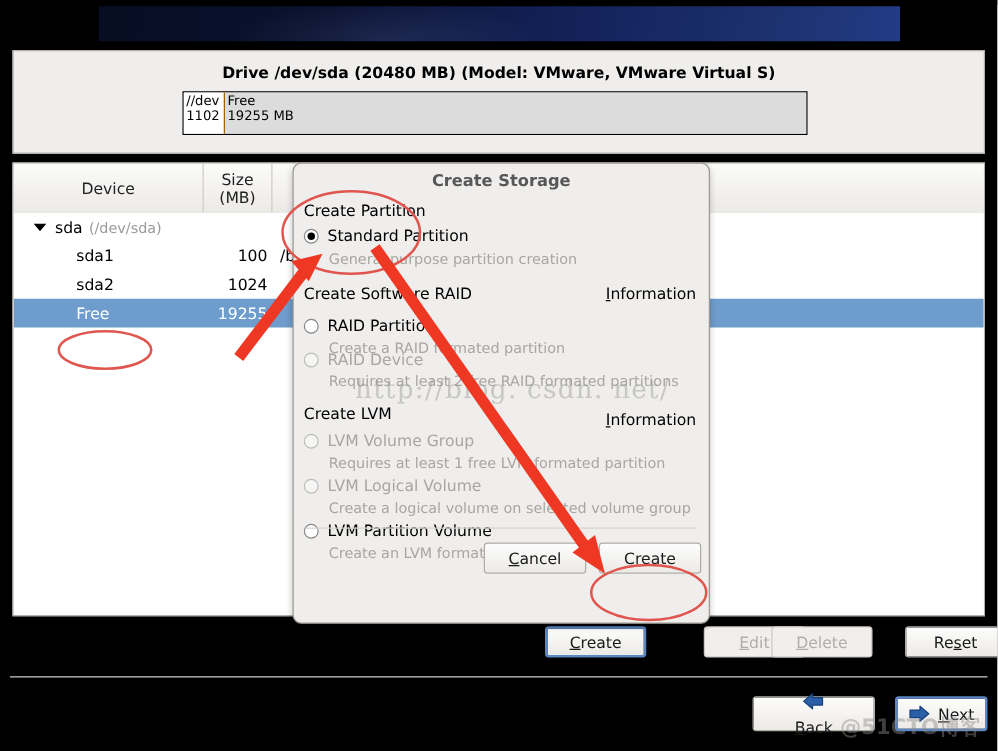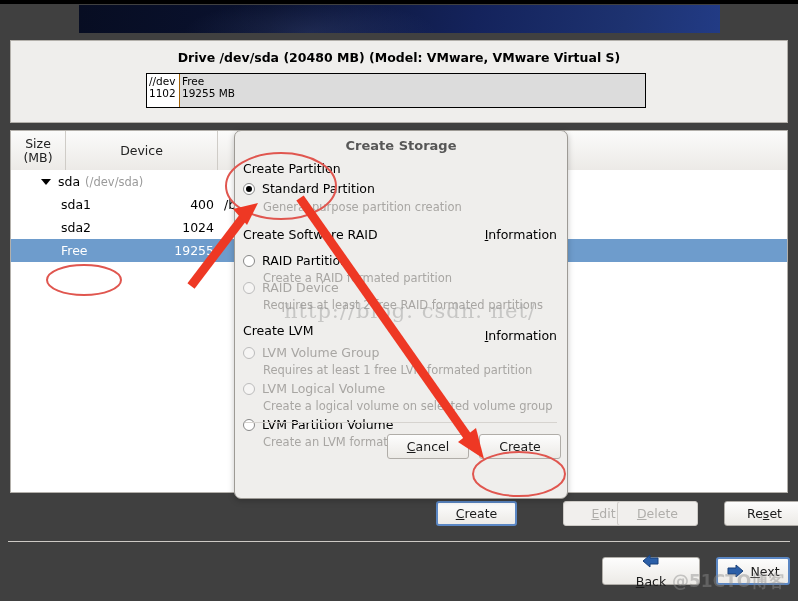--- a/index.html
+++ b/index.html
@@ -4,21 +4,21 @@
 <style>
   html, body {
     margin: 0; padding: 0;
     width: 798px; height: 601px;
     overflow: hidden;
     background: #efeeec;
     font-family: "DejaVu Sans", "Liberation Sans", sans-serif;
     font-size: 12px;
     color: #000;
   }
-  #root { position: relative; width: 798px; height: 601px; background:#404040; }
+  #root { position: relative; width: 798px; height: 601px; background:#000000; }
 
   
   .top-strip {
     position:absolute; left:0; top:0; width:798px; height:4px;
     background:#000;
   }
   .banner {
     position:absolute; left:79px; top:5px; width:641px; height:28px;
     background: linear-gradient(100deg,#070d22 0%, #0a1230 30%, #14235c 62%, #1d3270 85%, #223b85 100%);
   }
@@ -181,52 +181,52 @@
       <div>1102</div>
     </div>
     <div class="seg free">
       <div>Free</div>
       <div>19255 MB</div>
     </div>
   </div>
 
   <div class="panel" id="list-panel">
     <div class="list-header">
+      <div class="hcell" id="hc-device">
+        <span>Device</span>
+      </div>
       <div class="hcell" id="hc-size">
         <div>
           <span>Size</span>
           <span>(MB)</span>
         </div>
       </div>
-      <div class="hcell" id="hc-device">
-        <span>Device</span>
-      </div>
       <div class="hcell" id="hc-mount">
         <div>
           <span>Mou</span>
           <span>RAID</span>
         </div>
       </div>
       <div class="hcell" id="hc-format"></div>
     </div>
     <div class="list-body" id="list-body">
         <div class="row">
-          <div class="c-device" style="padding-left: 30px;">
+          <div class="c-device" style=" margin-left: 16px;">
             <span class="tri"></span>
             <span>sda</span>
             <span class="dimpath">(/dev/sda)</span>
           </div>
           <div class="c-size"></div>
           <div class="c-mount"></div>
         </div>
         <div class="row">
           <div class="c-device" style="padding-left: 50px;">
             <span>sda1</span>
           </div>
-          <div class="c-size">400</div>
+          <div class="c-size">100</div>
           <div class="c-mount">/boo</div>
         </div>
         <div class="row">
           <div class="c-device" style="padding-left: 50px;">
             <span>sda2</span>
           </div>
           <div class="c-size">1024</div>
           <div class="c-mount"></div>
         </div>
         <div class="row selected">

